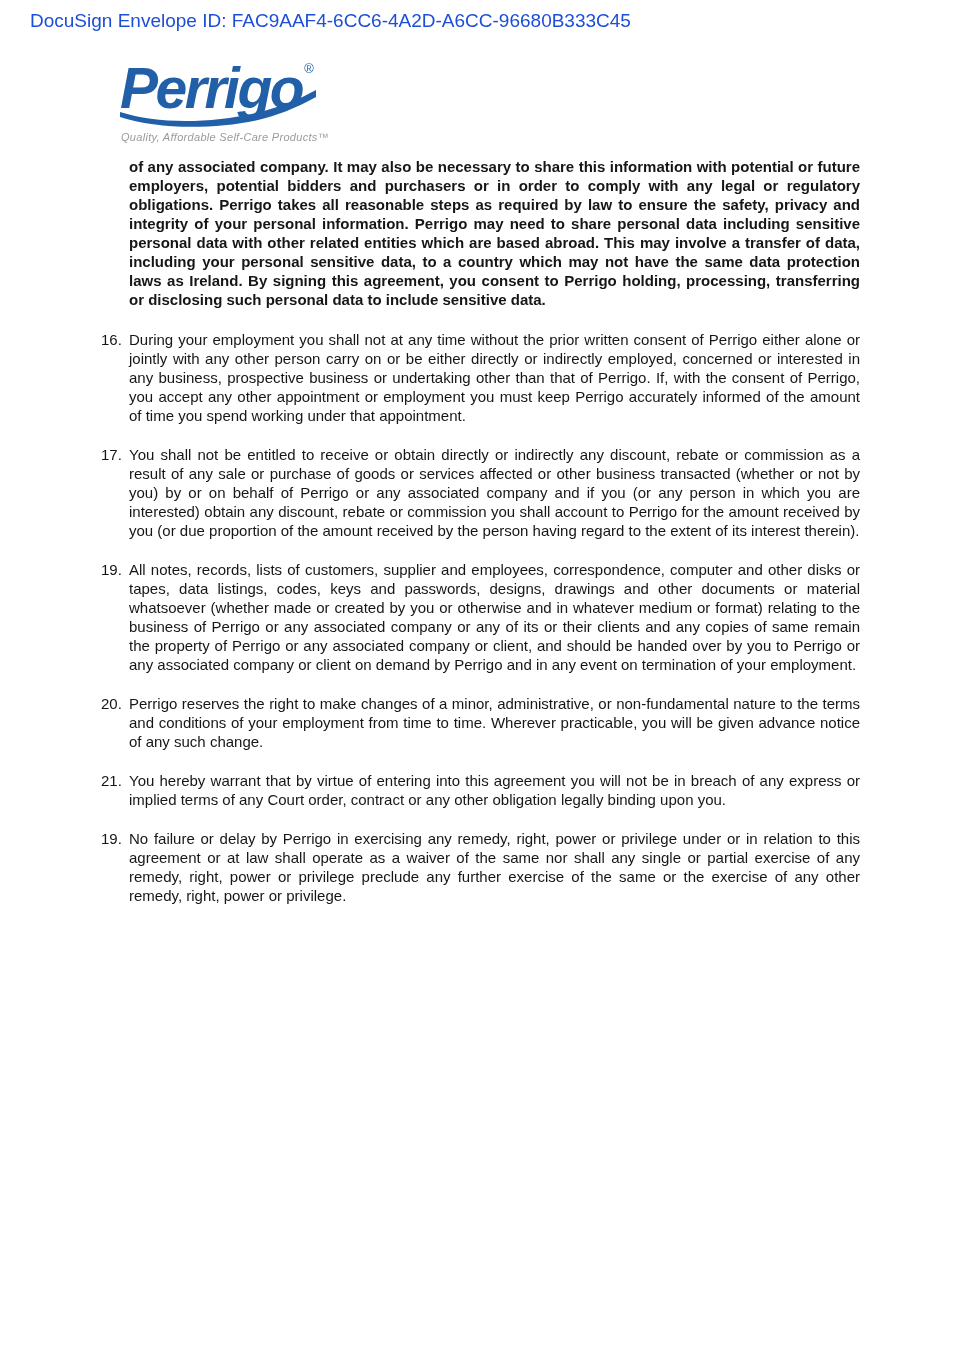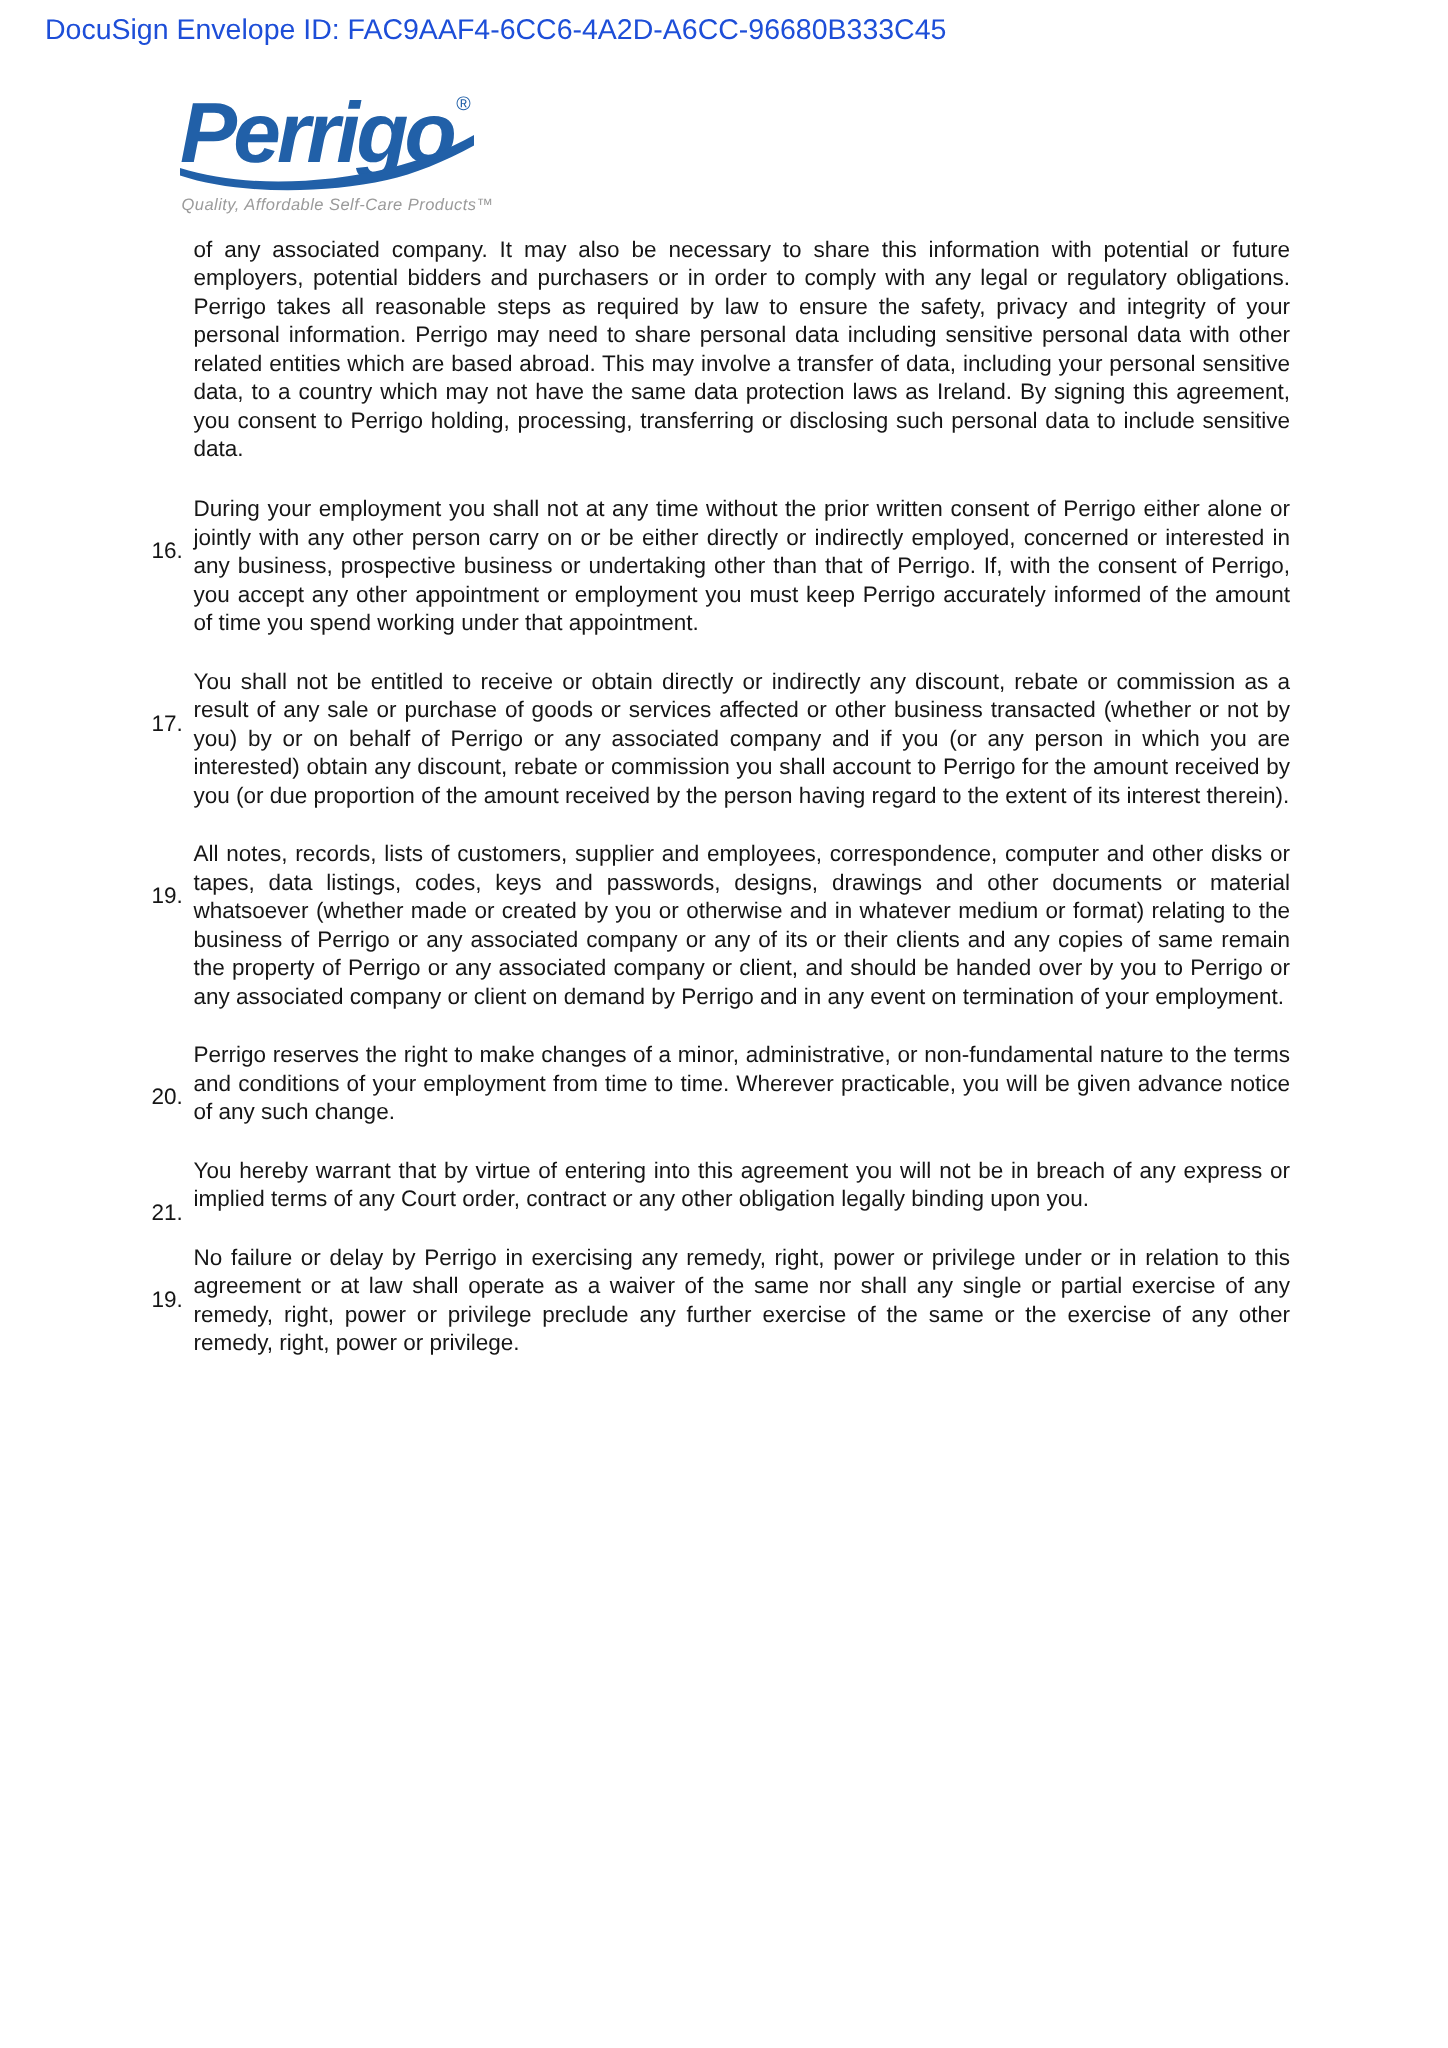--- a/index.html
+++ b/index.html
@@ -47,36 +47,36 @@
     left: 129px;
     top: 157px;
     width: 731px;
     font-size: 15px;
     line-height: 19px;
     text-align: justify;
     color: #161616;
   }
   .intro-paragraph {
     margin: 0 0 21px 0;
+    font-weight: bold;
   }
   .clause-list {
     margin: 0;
     padding: 0;
     list-style: none;
   }
   .clause-item {
     position: relative;
     margin: 0 0 20px 0;
   }
   .clause-number {
     position: absolute;
     left: -28px;
     top: 0;
     text-align: left;
-    margin-top: 28px;
   }
   .clause-text {
     display: block;
   }
 </style>
 </head>
 <body>
 
 <div class="docusign-line">DocuSign Envelope ID: FAC9AAF4-6CC6-4A2D-A6CC-96680B333C45</div>
 

